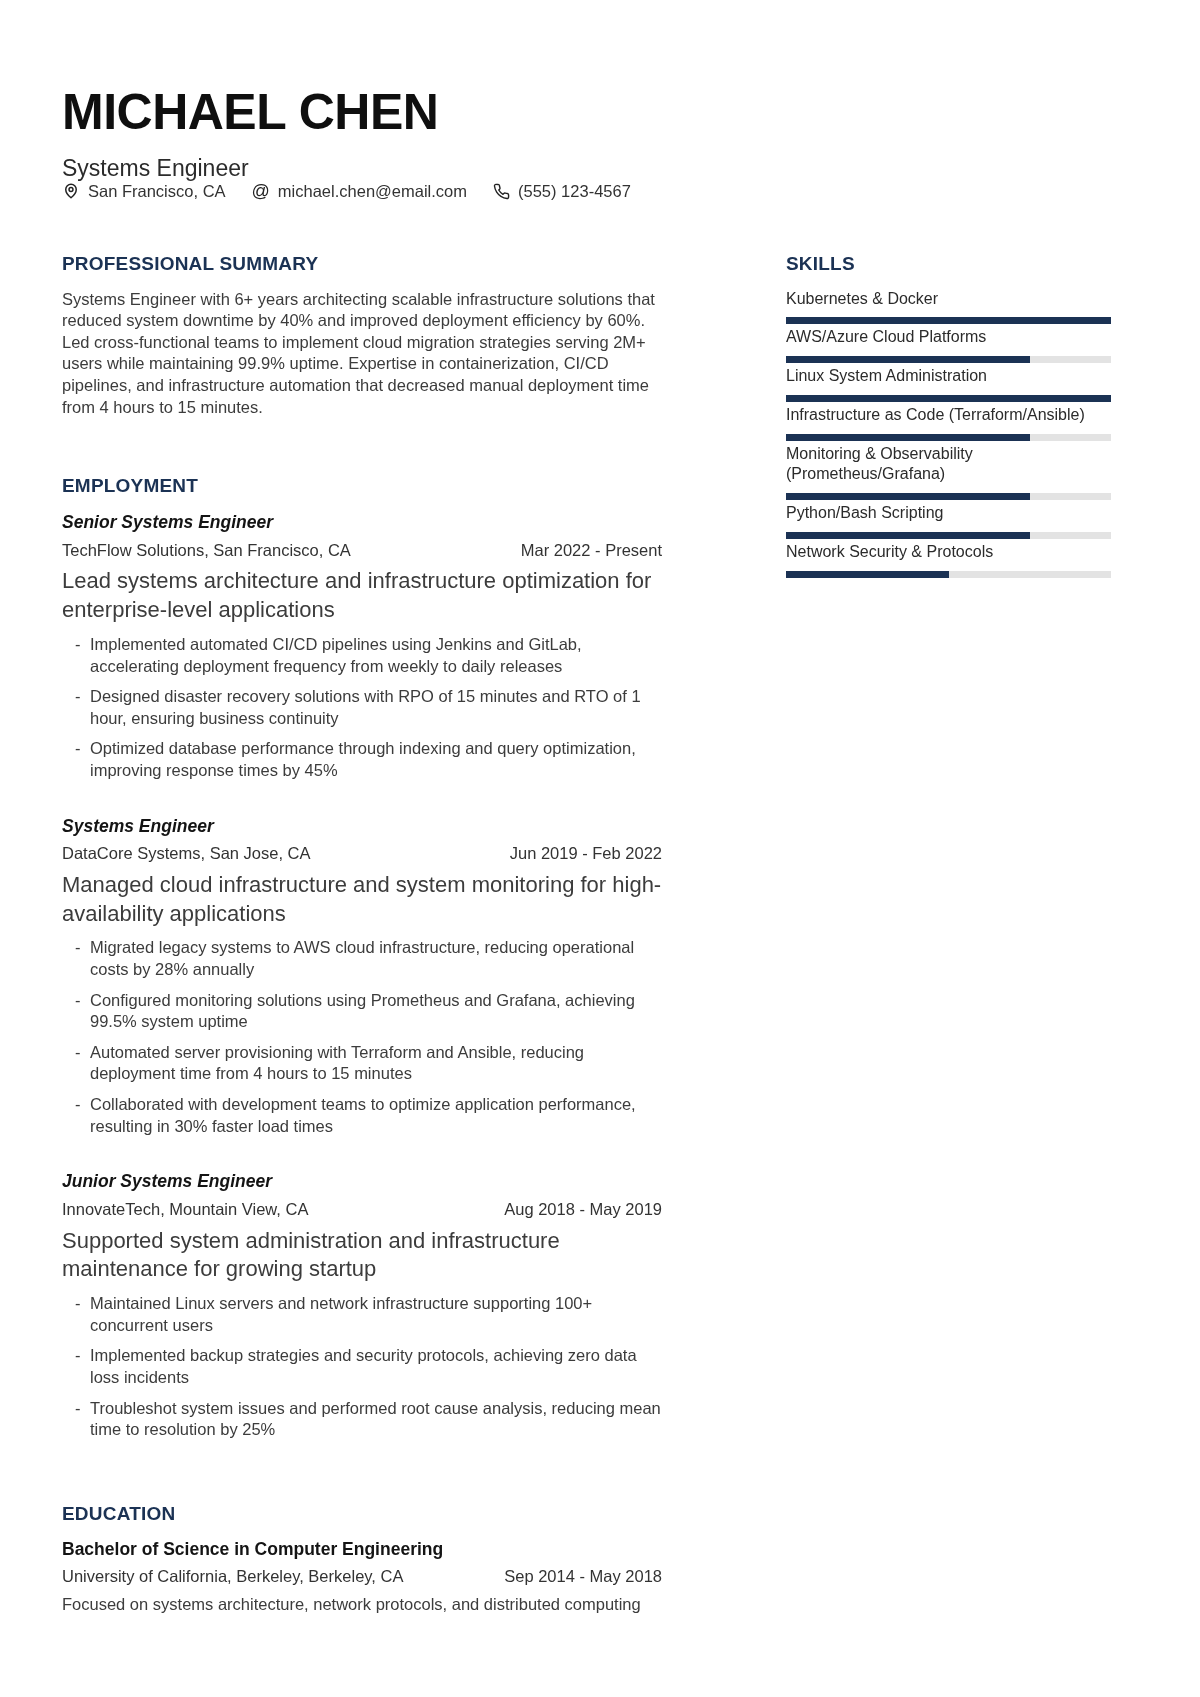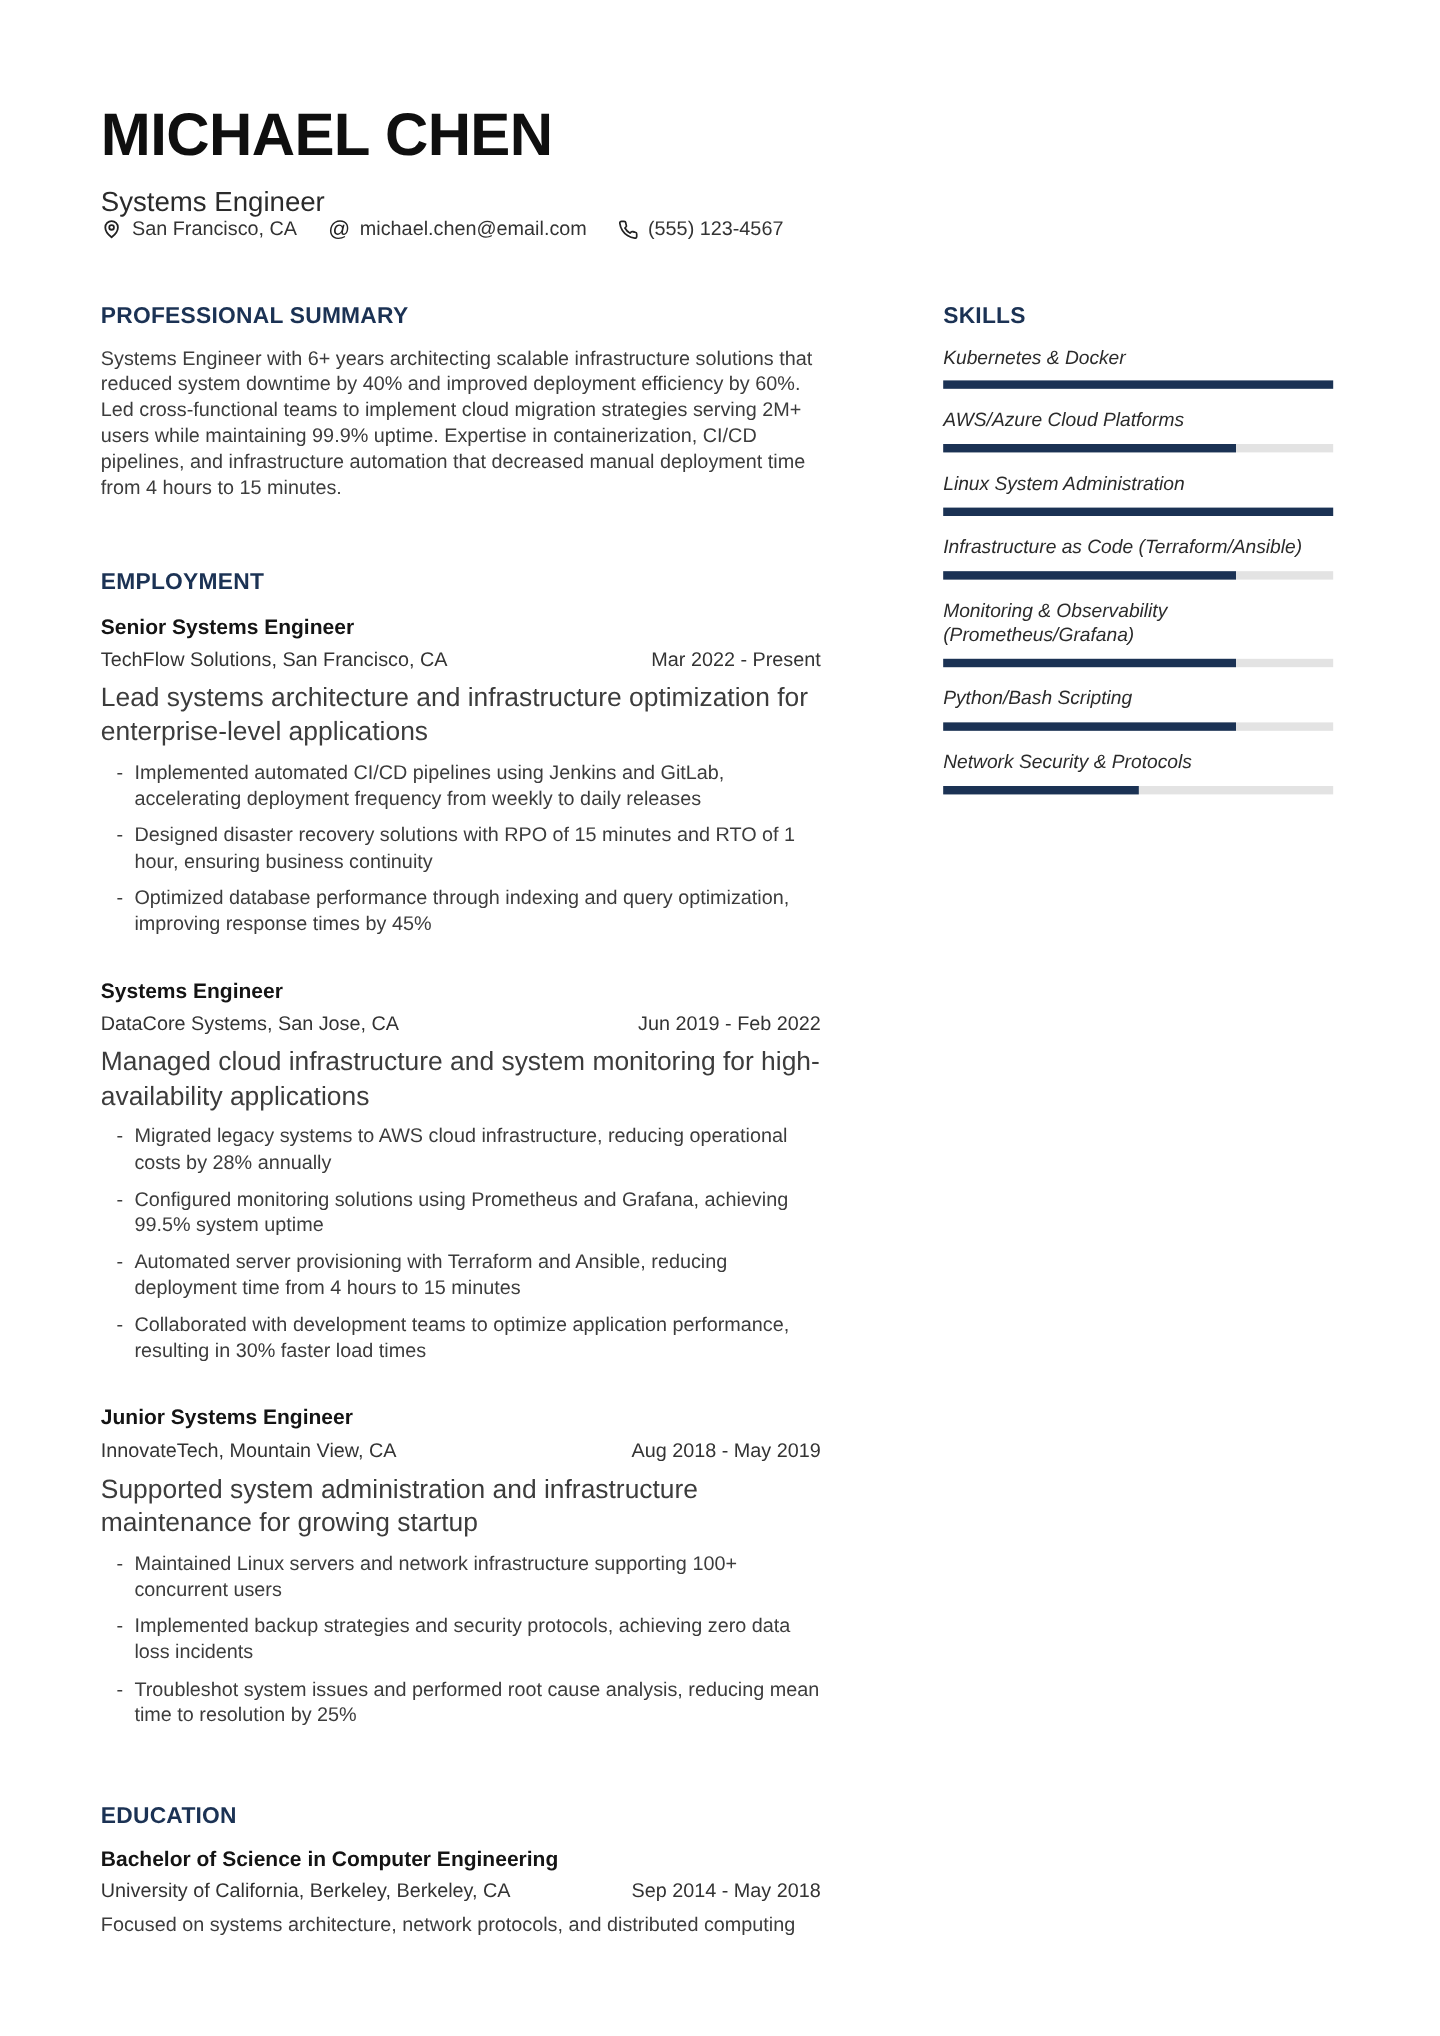--- a/index.html
+++ b/index.html
@@ -1,19 +1,19 @@
 <!DOCTYPE html>
 <html style="--accent: #1b3254; --track: #e3e3e3;"><head>
 <meta charset="utf-8">
 <style>
   :root { --accent:#1b3254; --track:#e3e3e3; }
   * { margin:0; padding:0; box-sizing:border-box; }
   html,body { background:#fff; }
   body { font-family:"Liberation Sans", sans-serif; color:#3c3c3c; }
-  .page { width:1198px; height:1697px; background:#fff; padding:86px 87px 40px 84px; overflow:hidden; }
+  .page { width:1198px; height:1697px; background:#fff; padding:86px 87px 40px 62px; overflow:hidden; }
 
   
   .name { font-size:50px; font-weight:700; letter-spacing:-0.5px; color:#0f0f0f; line-height:1.05; }
   .subtitle { font-size:23px; color:#2b2b2b; margin-top:16px; }
   .contact-row { display:flex; align-items:flex-start; gap:26px; font-size:16.5px; color:#333; }
   .contact-item { display:flex; align-items:center; gap:8px; }
   .contact-item svg { display:block; }
   .at-glyph { font-size:18px; color:#222; line-height:1; }
 
   
@@ -21,34 +21,34 @@
   .main-col { width:600px; }
   .side-col { width:325px; }
 
   h2.section-heading { font-size:19px; font-weight:700; color:var(--accent); letter-spacing:0.2px; margin-bottom:14px; }
 
   .summary-text { font-size:16.5px; line-height:1.31; color:#3c3c3c; }
 
   .employment-section { margin-top:57px; }
   .job { margin-bottom:33px; }
   .job:last-child { margin-bottom:0; }
-  .job-title { font-size:17.5px; font-weight:700; color:#141414; line-height:1.3; }
+  .job-title { font-size:17.5px; font-weight:700; color:#141414; line-height:1.3;font-style:italic; }
   .meta-row { display:flex; justify-content:space-between; align-items:baseline; margin-top:6px; font-size:16.5px; color:#333; line-height:1.3; }
   .job-desc { margin-top:6px; font-size:22px; line-height:1.31; color:#3c3c3c; }
   ul.bullets { list-style:none; margin-top:9px; }
   ul.bullets li { position:relative; padding-left:28px; margin-bottom:9px; font-size:16.5px; line-height:1.31; color:#3c3c3c; }
   ul.bullets li:last-child { margin-bottom:0; }
   ul.bullets li::before { content:"-"; position:absolute; left:13px; top:0; color:#3c3c3c; }
 
   .education-section { margin-top:62px; }
   .degree { font-size:17.5px; font-weight:700; color:#141414; }
   .edu-desc { margin-top:7px; font-size:16.5px; line-height:1.31; color:#3c3c3c; }
 
   
-  .skill { margin-bottom:17px;font-style:italic; }
+  .skill { margin-bottom:3px; }
   .skill-label { font-size:16px; color:#2b2b2b; line-height:1.3; margin-bottom:8px; }
   .bar { width:100%; height:7px; background:var(--track); position:relative; }
   .bar-fill { height:100%; background:var(--accent); }
 </style>
 </head>
 <body>
 
 <div class="page">
 
   <header>

